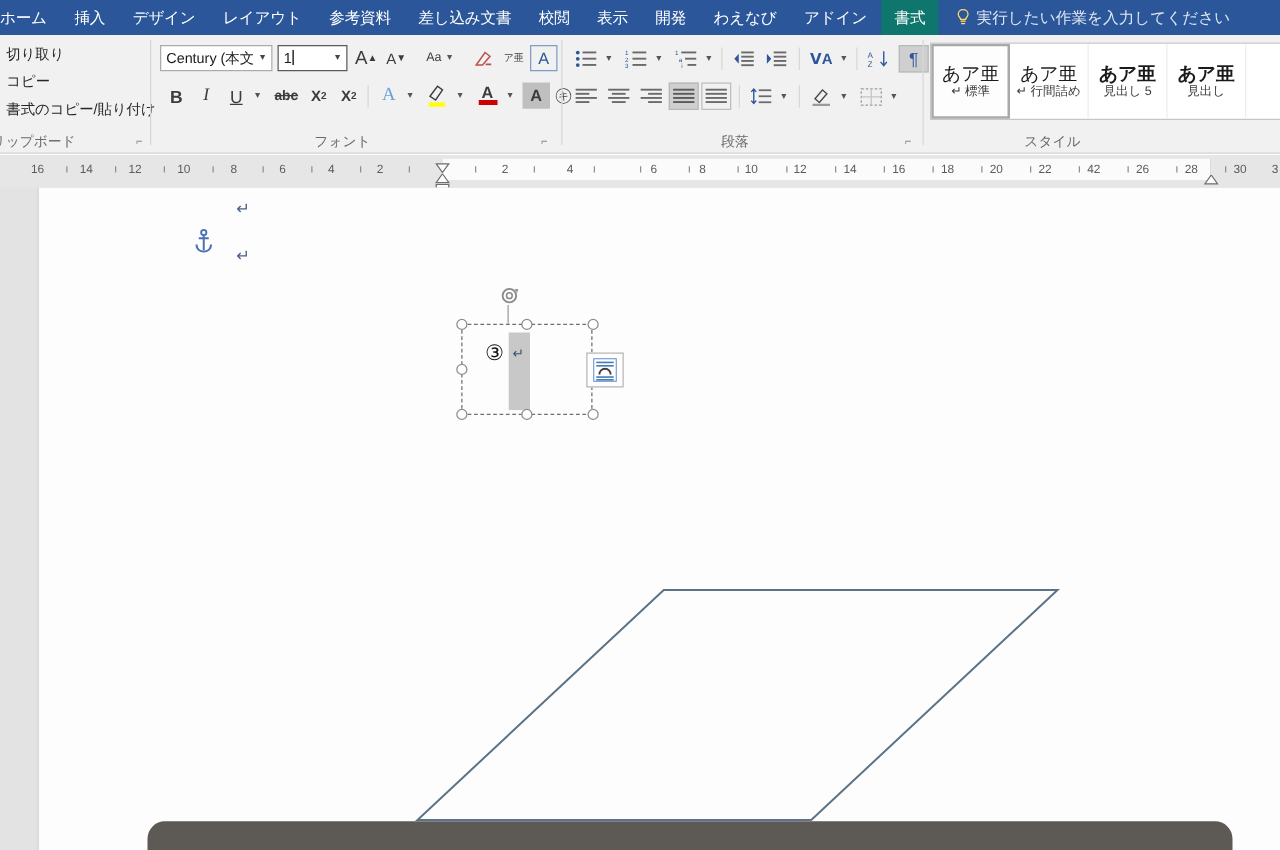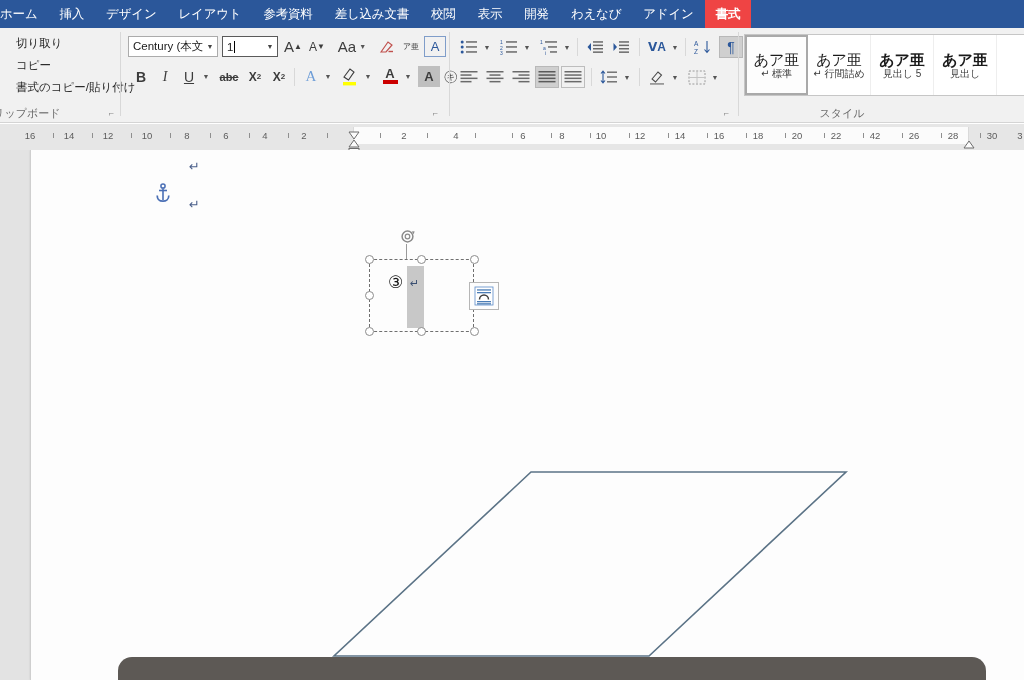--- a/index.html
+++ b/index.html
@@ -19,21 +19,21 @@
     white-space: nowrap;
   }
   .tab {
     display: flex; align-items: center; justify-content: center;
     padding: 0 11px;
     color: #ffffff; font-size: 12.5px;
     letter-spacing: -0.2px;
     cursor: default;
   }
   .tab.first { margin-left: -16px; padding-left: 16px; }
-  .tab.active { background: #ef4444; font-weight: bold; }
+  .tab.active { background: #0f766e; font-weight: normal; }
   .tellme {
     display: flex; align-items: center; gap: 5px;
     padding: 0 8px 0 14px;
     color: #dfe7f3; font-size: 12.5px;
     background: #2b579a;
   }
   .bulb { width: 11px; height: 14px; position: relative; flex: 0 0 auto; }
   .bulb svg { display: block; }
 
   
@@ -51,21 +51,21 @@
     position: absolute; top: 4px; height: 84px; width: 1px;
     background: #d8d8d8;
   }
   .dlauncher {
     position: absolute; bottom: 4px; width: 11px; height: 11px;
     font-size: 9px; color: #8a8a8a; line-height: 11px; text-align: center;
   }
 
   
   .clip-item {
-    position: absolute; left: 16px; font-size: 11.5px; color: #262626;
+    position: absolute; left: 5px; font-size: 11.5px; color: #262626;
     white-space: nowrap;
   }
 
   
   .combo {
     position: absolute; height: 21px; background: #fff;
     border: 1px solid #ababab; display: flex; align-items: center;
     font-size: 11.5px; color: #1a1a1a;
   }
   .combo .cval { padding-left: 4px; flex: 1; overflow: hidden; white-space: nowrap; }
@@ -217,20 +217,30 @@
       </div>
     <div class="tab">
         <span>わえなび</span>
       </div>
     <div class="tab">
         <span>アドイン</span>
       </div>
     <div class="tab active">
         <span>書式</span>
       </div>
+    <div class="tellme">
+      <span class="bulb">
+        <svg width="11" height="14" viewBox="0 0 11 14">
+            <path d="M5.5 0.7C3.2 0.7 1.6 2.3 1.6 4.3c0 1.4 0.7 2.2 1.3 2.9 0.4 0.5 0.6 0.8 0.6 1.3h4c0-0.5 0.2-0.8 0.6-1.3 0.6-0.7 1.3-1.5 1.3-2.9 0-2-1.6-3.6-3.9-3.6z" fill="none" stroke="#ffd966" stroke-width="1"></path>
+            <rect x="3.5" y="9.4" width="4" height="1.1" fill="#ffd966"></rect>
+            <rect x="3.9" y="11.3" width="3.2" height="1.1" fill="#ffd966"></rect>
+          </svg>
+      </span>
+      <span>実行したい作業を入力してください</span>
+    </div>
   </div>
 
   <div class="ribbon">
 
     <div class="rgroup" style="left:0; width:120px;">
       <div class="clip-item" style="top:8px;">
         <span>切り取り</span>
       </div>
       <div class="clip-item" style="top:30px;">
         <span>コピー</span>
@@ -254,21 +264,21 @@
       </div>
       <div class="btn" style="left:158px; top:8px; width:22px; height:21px;">
         <span style="font-size:15px;">A</span>
           <sup style="font-size:8px;">▲</sup>
       </div>
       <div class="btn" style="left:182px; top:8px; width:22px; height:21px;">
         <span style="font-size:12px;">A</span>
           <sup style="font-size:8px;">▼</sup>
       </div>
       <div class="btn" style="left:212px; top:8px; width:32px; height:21px;">
-        <span style="font-size:15px;">Aa</span>
+        <span style="font-size:10px;">Aa</span>
           <span class="mini-arrow" style="margin-left:3px;">▼</span>
       </div>
       <div class="btn" style="left:252px; top:8px; width:22px; height:21px; color:#c0504d; font-size:13px;">
         <svg width="16" height="16" viewBox="0 0 16 16">
             <path d="M2 13 L9 3 L13 6 L7 13 Z" fill="none" stroke="#c0504d" stroke-width="1.2"></path>
             <path d="M9.5 12.5 L14 12.5" stroke="#c0504d" stroke-width="1.4"></path>
           </svg>
       </div>
       <div class="btn" style="left:276px; top:8px; width:22px; height:21px;">
         <span style="font-size:8px; line-height:8px; display:flex; flex-direction:column;">
@@ -324,20 +334,21 @@
       </div>
       <div class="btn" style="left:278px; top:38px; width:12px; height:21px;">
         <span class="mini-arrow">▼</span>
       </div>
       <div class="btn" style="left:294px; top:38px; width:22px; height:21px; background:#bfbfbf;">
         <span style="font-size:13px; font-weight:bold;">A</span>
       </div>
       <div class="btn" style="left:316px; top:38px; width:22px; height:21px;">
         <span style="font-size:14px;">㋖</span>
       </div>
+      <div class="glabel" style="width:300px;">フォント</div>
       <div class="dlauncher" style="left:306px;">⌐</div>
     </div>
     <div class="gsep" style="left:449px;"></div>
 
     <div class="rgroup" style="left:453px; width:283px;">
 
       <div class="btn" style="left:4px; top:8px; width:24px; height:22px;">
         <svg width="18" height="16" viewBox="0 0 18 16">
             <circle cx="2.2" cy="3" r="1.5" fill="#2b579a"></circle>
             <circle cx="2.2" cy="8" r="1.5" fill="#2b579a"></circle>
@@ -478,20 +489,21 @@
         </div>
       <div class="btn" style="left:232px; top:38px; width:24px; height:22px;">
         <svg width="18" height="15" viewBox="0 0 18 15">
             <rect x="1" y="1" width="16" height="13" fill="none" stroke="#9a9a9a" stroke-width="1" stroke-dasharray="2 1.6"></rect>
             <path d="M9 1 L9 14 M1 7.5 L17 7.5" stroke="#c4c4c4" stroke-width="1"></path>
           </svg>
       </div>
       <div class="btn" style="left:256px; top:38px; width:12px; height:22px;">
           <span class="mini-arrow">▼</span>
         </div>
+      <div class="glabel" style="width:270px;">段落</div>
       <div class="dlauncher" style="left:268px;">⌐</div>
     </div>
     <div class="gsep" style="left:738px;"></div>
 
     <div class="rgroup" style="left:742px; width:282px;">
       <div class="sgallery" style="left:2px; width:330px;">
         <div class="sitem sel">
           <span class="sprev">あア亜</span>
           <span class="sname">↵ <span>標準</span></span>
         </div>

